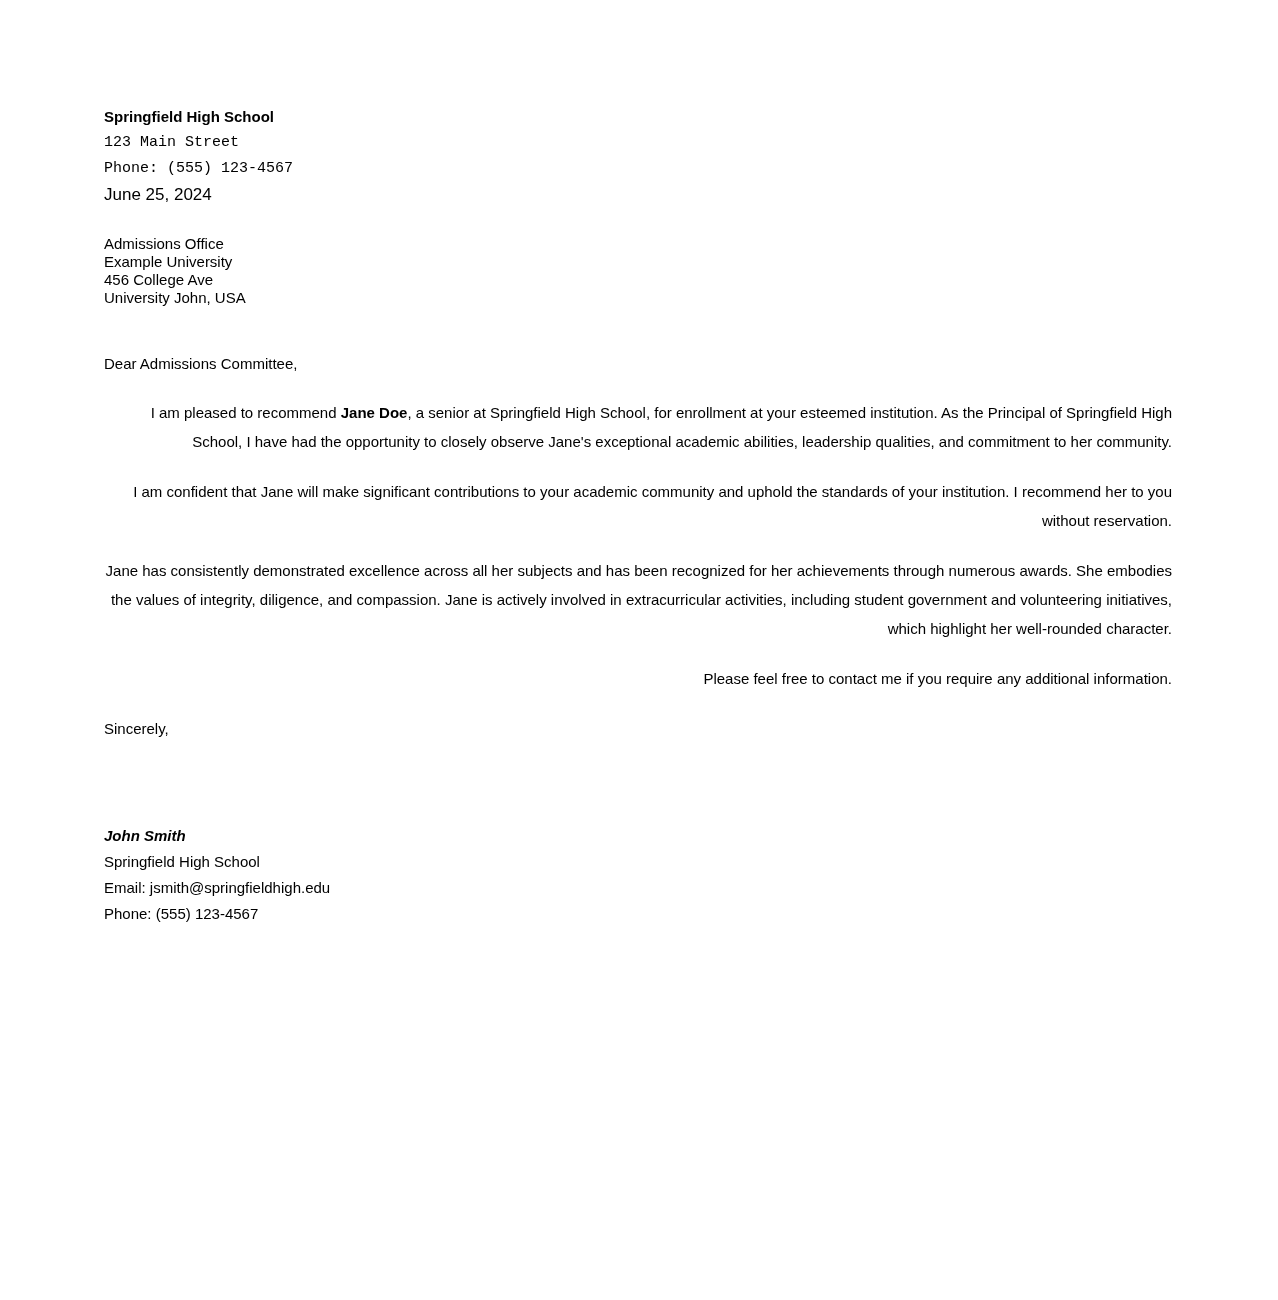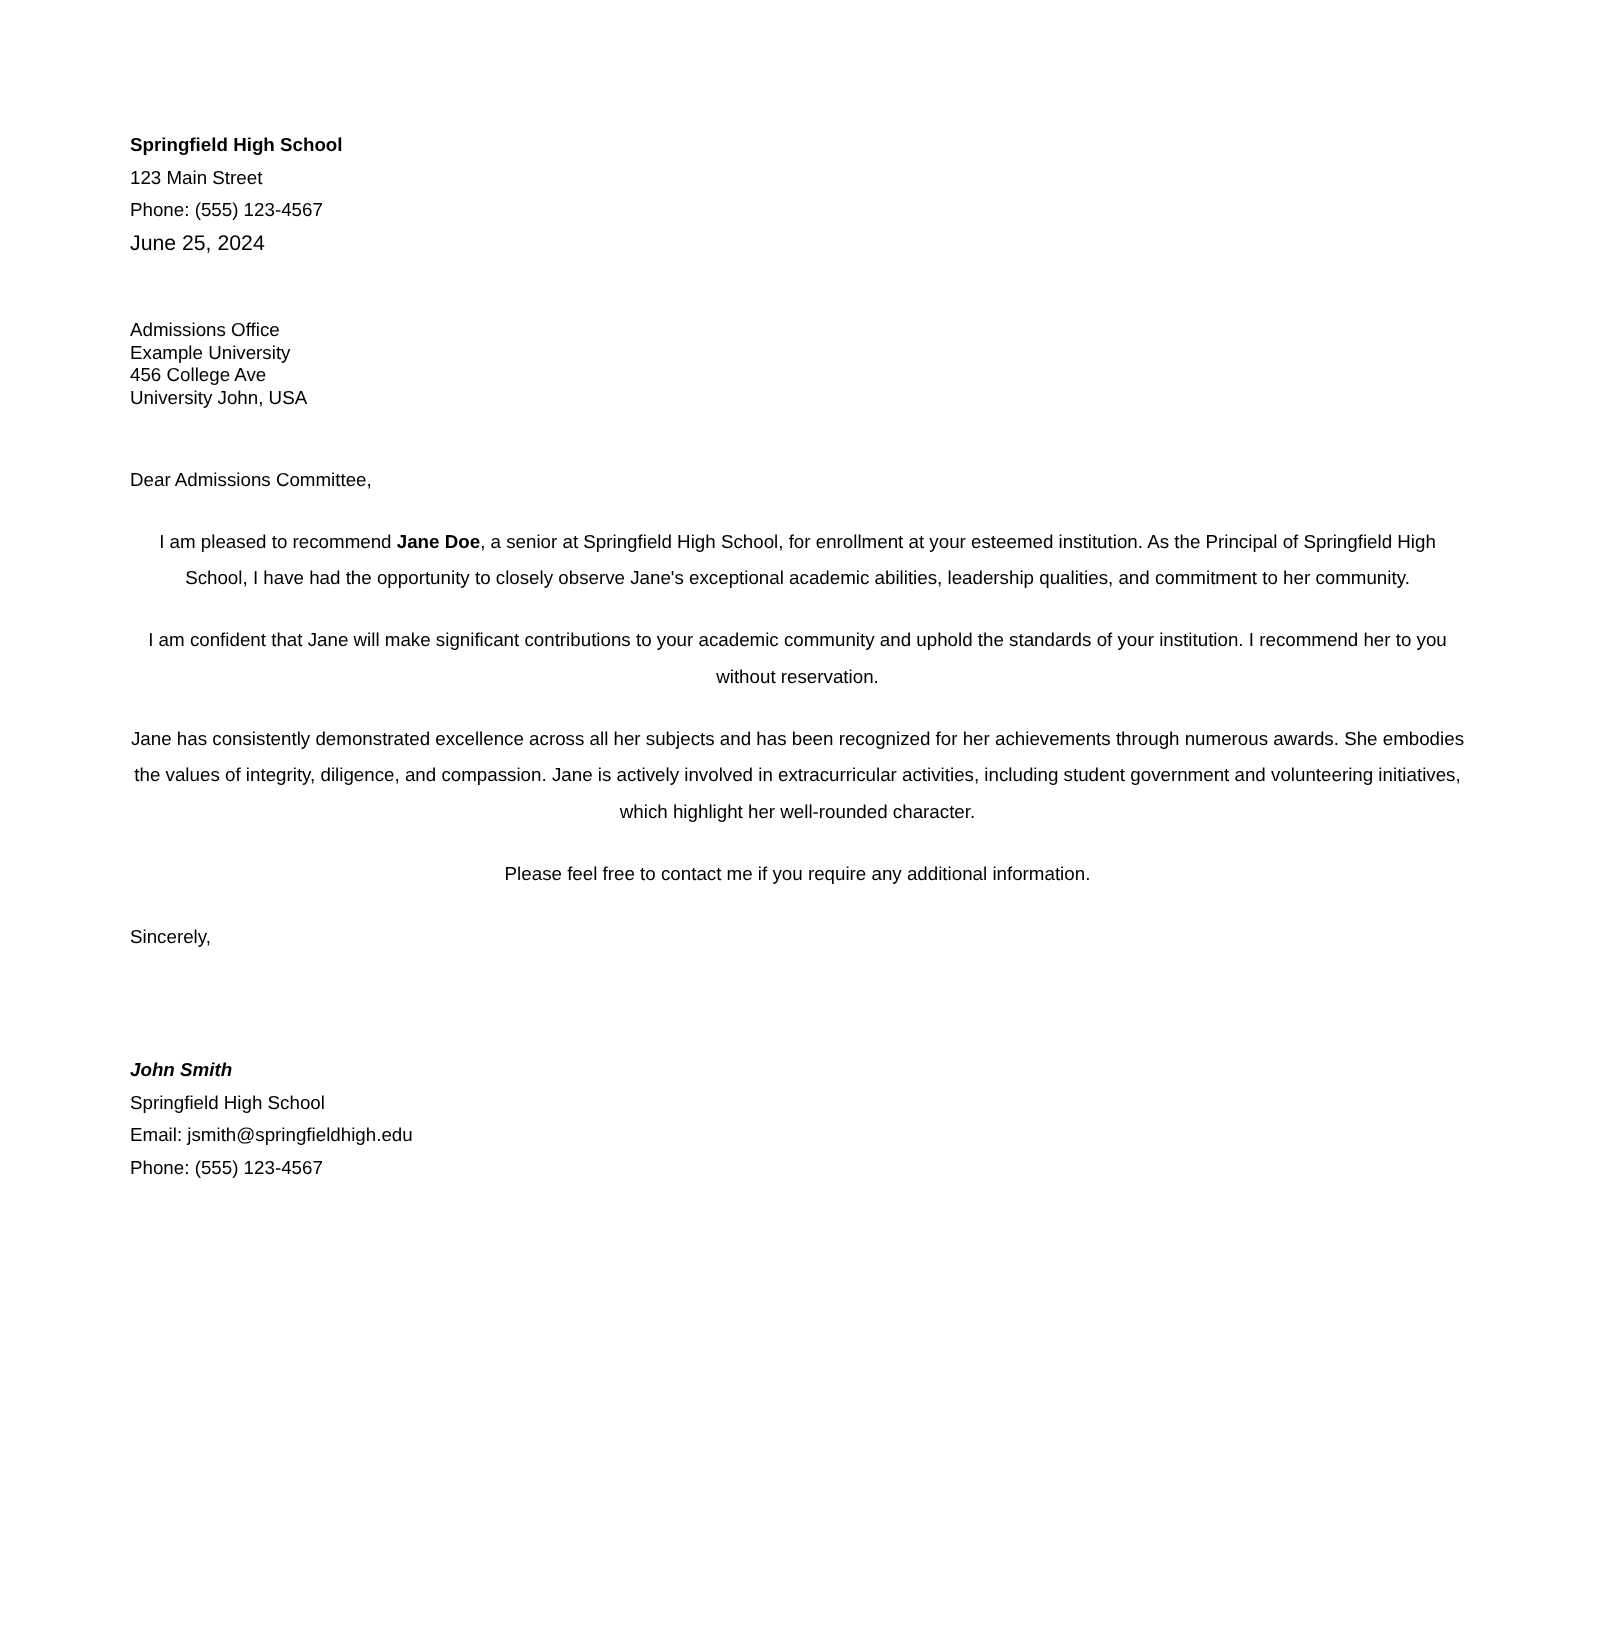--- a/index.html
+++ b/index.html
@@ -34,48 +34,49 @@
   
   .sender-block {
     font-size: 15px;
     line-height: 26px;
   }
   .sender-name {
     font-weight: bold;
   }
   .sender-line {
     font-weight: normal;
+    font-family: Liberation Mono, monospace;
   }
 
   
   .date-line {
     font-size: 17px;
     line-height: 26px;
   }
 
   
   .recipient-block {
     font-size: 15px;
     line-height: 18px;
-    margin-top: 48px;
+    margin-top: 27px;
   }
 
   
   .salutation {
     font-size: 15px;
     line-height: 26px;
     margin-top: 44px;
   }
 
   
   .body-paragraph {
     font-size: 15px;
     line-height: 29px;
     margin-top: 21px;
-    text-align: center;
+    text-align: right;
   }
   .body-paragraph b,
   .emphasis-name {
     font-weight: bold;
   }
 
   
   .closing {
     font-size: 15px;
     line-height: 29px;

